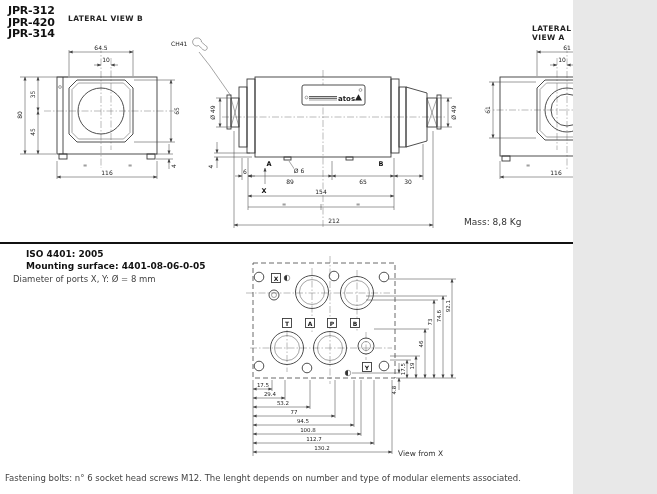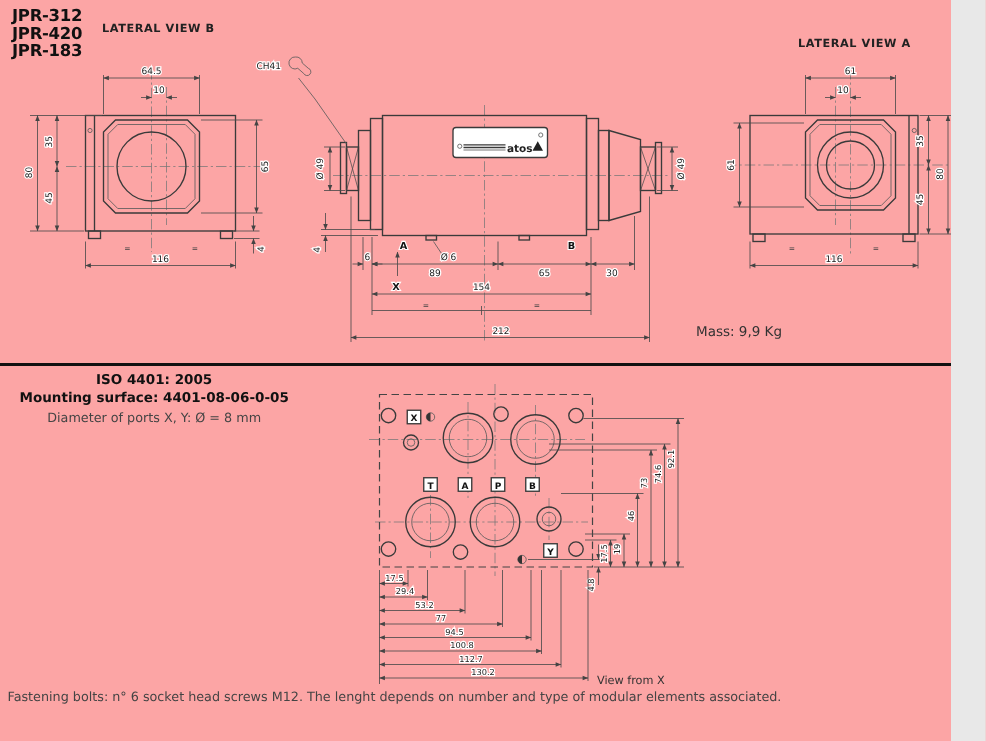--- a/index.html
+++ b/index.html
@@ -1,25 +1,25 @@
 <!DOCTYPE html>
 <html><head>
 <meta charset="utf-8">
 <style>
   html,body{margin:0;padding:0;background:#e8e8e8;}
-  .page{position:relative;width:634px;height:494px;background:#fca5a5;overflow:hidden;
-        font-family:"DejaVu Sans",sans-serif;color:#1c1c1c;text-align:center;}
+  .page{position:relative;width:573px;height:494px;background:#ffffff;overflow:hidden;
+        font-family:"DejaVu Sans",sans-serif;color:#1c1c1c;}
   .abs{position:absolute;}
   .models{top:5px;left:8px;font-size:11px;font-weight:bold;line-height:11.5px;letter-spacing:-0.2px;color:#111;}
   .viewlabel{font-size:7.5px;font-weight:bold;letter-spacing:.4px;color:#222;}
   .mass{top:217px;left:464px;font-size:9px;color:#333;}
   .sep{top:242px;left:0;width:657px;height:1.6px;background:#111;}
   .specs{top:248px;left:13px;font-size:8.5px;line-height:12.4px;color:#444;}
-  .specs .b{font-size:9px;font-weight:bold;color:#111;}
-  .footer{top:460px;left:5px;font-size:8.5px;color:#444;}
+  .specs .b{font-size:9px;font-weight:bold;color:#111;margin-left:13px;}
+  .footer{top:473px;left:5px;font-size:8.5px;color:#444;}
   svg{position:absolute;top:0;left:0;}
   .ln{stroke:#3a3a3a;stroke-width:.9;fill:none;}
   .lnf{stroke:#3a3a3a;stroke-width:.9;fill:#fff;}
   .thin{stroke:#5a5a5a;stroke-width:.55;fill:none;}
   .dim{stroke:#4a4a4a;stroke-width:.55;fill:none;}
   .cl{stroke:#777;stroke-width:.5;fill:none;stroke-dasharray:7 2 1.5 2;}
   .dash{stroke:#444;stroke-width:.8;fill:none;stroke-dasharray:5 3;}
   .hat{stroke:#4a4a4a;stroke-width:.5;fill:none;}
   .dt{font:6px "DejaVu Sans",sans-serif;fill:#222;paint-order:stroke;stroke:#fff;stroke-width:1.6px;}
   .ds{font:5.5px "DejaVu Sans",sans-serif;fill:#222;paint-order:stroke;stroke:#fff;stroke-width:1.6px;}
@@ -30,25 +30,25 @@
   .eq{font:5px "DejaVu Sans",sans-serif;fill:#444;}
 </style>
 </head>
 <body>
 
 <div class="page">
 
   <div class="abs models">
     <div>JPR-312</div>
     <div>JPR-420</div>
-    <div>JPR-183</div>
+    <div>JPR-314</div>
   </div>
   <div class="abs viewlabel" style="top:14px;left:68px">LATERAL VIEW B</div>
   <div class="abs viewlabel" style="top:24px;left:532px">LATERAL VIEW A</div>
-  <div class="abs mass">Mass: 9,9 Kg</div>
+  <div class="abs mass">Mass: 8,8 Kg</div>
   <div class="abs sep"></div>
 
   <div class="abs specs">
     <div class="b">ISO 4401: 2005</div>
     <div class="b">Mounting surface: 4401-08-06-0-05</div>
     <div>Diameter of ports  X, Y: Ø = 8 mm</div>
   </div>
 
   <div class="abs footer">Fastening bolts: n° 6 socket head screws M12. The lenght depends on number and type of modular elements associated.</div>
 

